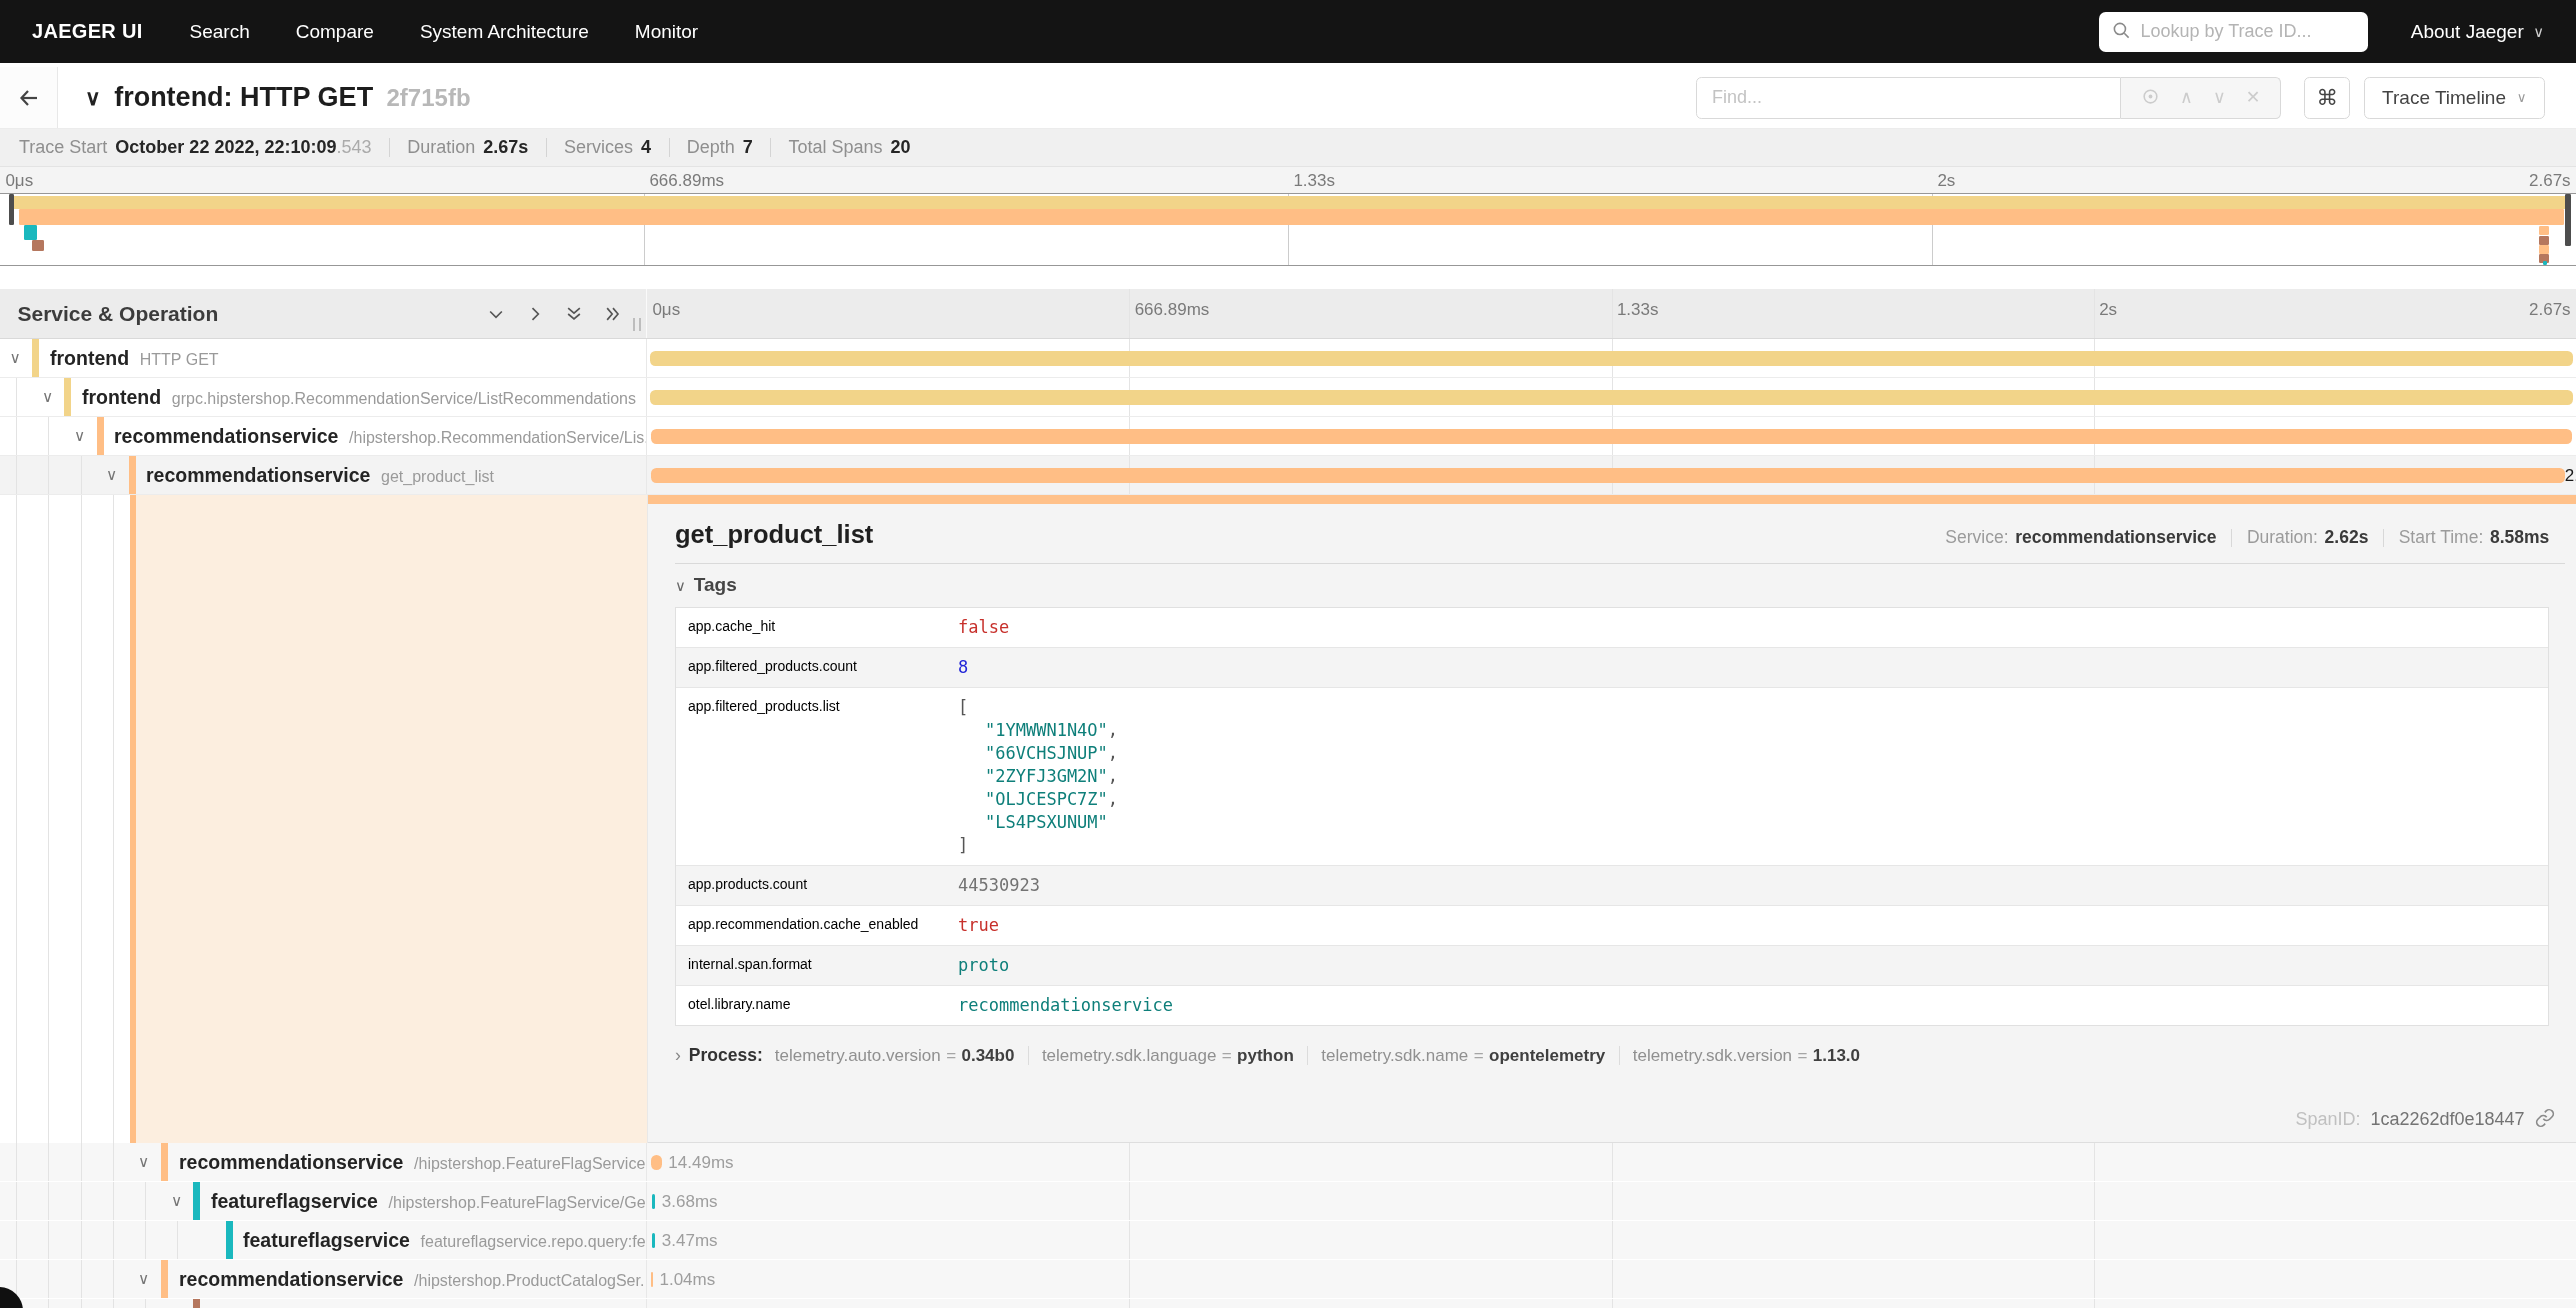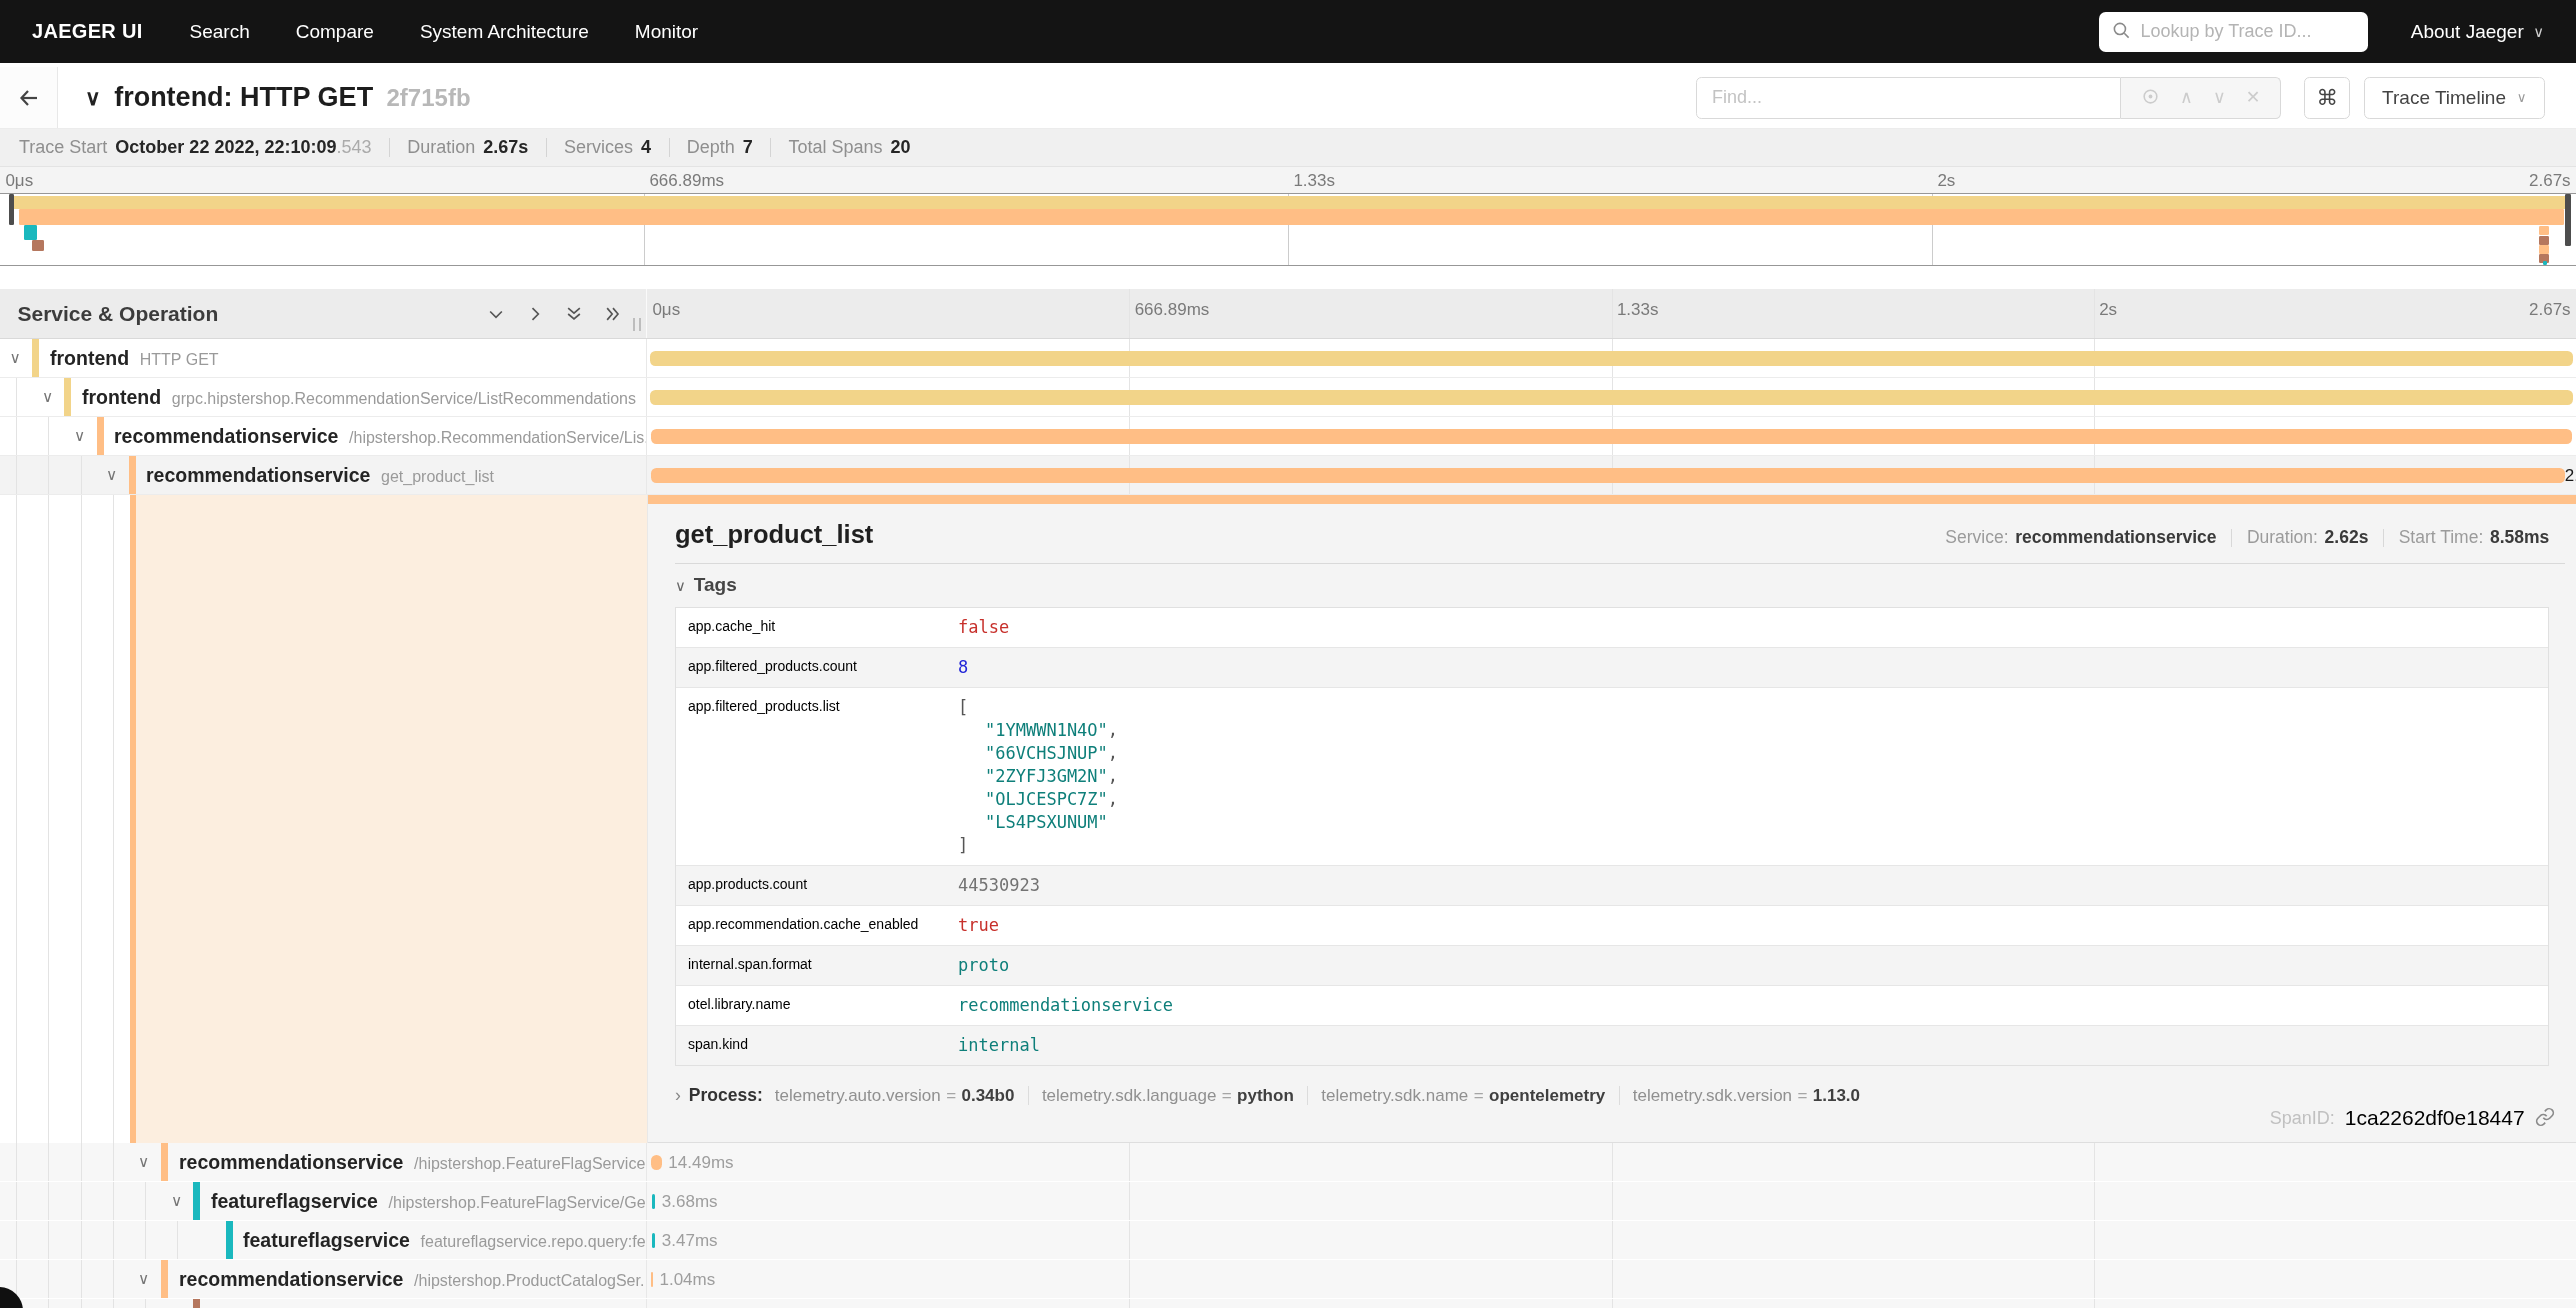--- a/index.html
+++ b/index.html
@@ -109,21 +109,21 @@
   .list-line{padding-left:27px}
   .process-row{margin-top:19px;display:flex;align-items:center;font-size:17px;flex-wrap:nowrap;white-space:nowrap}
   .proc-chev{font-size:17.5px;color:#888;margin-right:8px}
   .proc-label{font-size:17.5px;font-weight:bold;color:#333;margin-right:12px}
   .proc-key{color:#909090}
   .proc-eq{color:#a5a5a5;margin:0 5.4px}
   .proc-val{color:#404040;font-weight:bold}
   .proc-sep{width:0.7px;height:19px;background:#dcdcdc;margin:0 13.4px}
   .spanid-row{margin-top:auto;align-self:flex-end;display:flex;align-items:center;gap:10px;padding-right:10.7px}
   .spanid-label{font-size:18px;color:#c0c0c0}
-  .spanid-val{font-size:21px;color:#000000}
+  .spanid-val{font-size:18px;color:#737373}
 
   .corner-dot{position:absolute;left:-25.5px;top:1287px;width:48px;height:48px;border-radius:50%;background:#101010}
   svg{flex:none}
 </style>
 </head>
 <body>
 
 <div class="app">
 
   <nav class="nav">
@@ -394,24 +394,20 @@
               <div class="tag-val" style="color: rgb(199, 48, 43);">true</div>
             </div>
             <div class="tag-row even">
               <div class="tag-key">internal.span.format</div>
               <div class="tag-val" style="color: rgb(14, 127, 122);">proto</div>
             </div>
             <div class="tag-row">
               <div class="tag-key">otel.library.name</div>
               <div class="tag-val" style="color: rgb(14, 127, 122);">recommendationservice</div>
             </div>
-            <div class="tag-row even">
-              <div class="tag-key">span.kind</div>
-              <div class="tag-val" style="color: rgb(14, 127, 122);">internal</div>
-            </div>
           </div>
         <div class="process-row" id="process-row">
           <span class="proc-chev">›</span>
           <span class="proc-label">Process:</span>
         <span class="proc-key">telemetry.auto.version</span>
             <span class="proc-eq">=</span>
             <span class="proc-val">0.34b0</span>
             <div class="proc-sep" style="display: inline-block;"></div>
             <span class="proc-key">telemetry.sdk.language</span>
             <span class="proc-eq">=</span>

